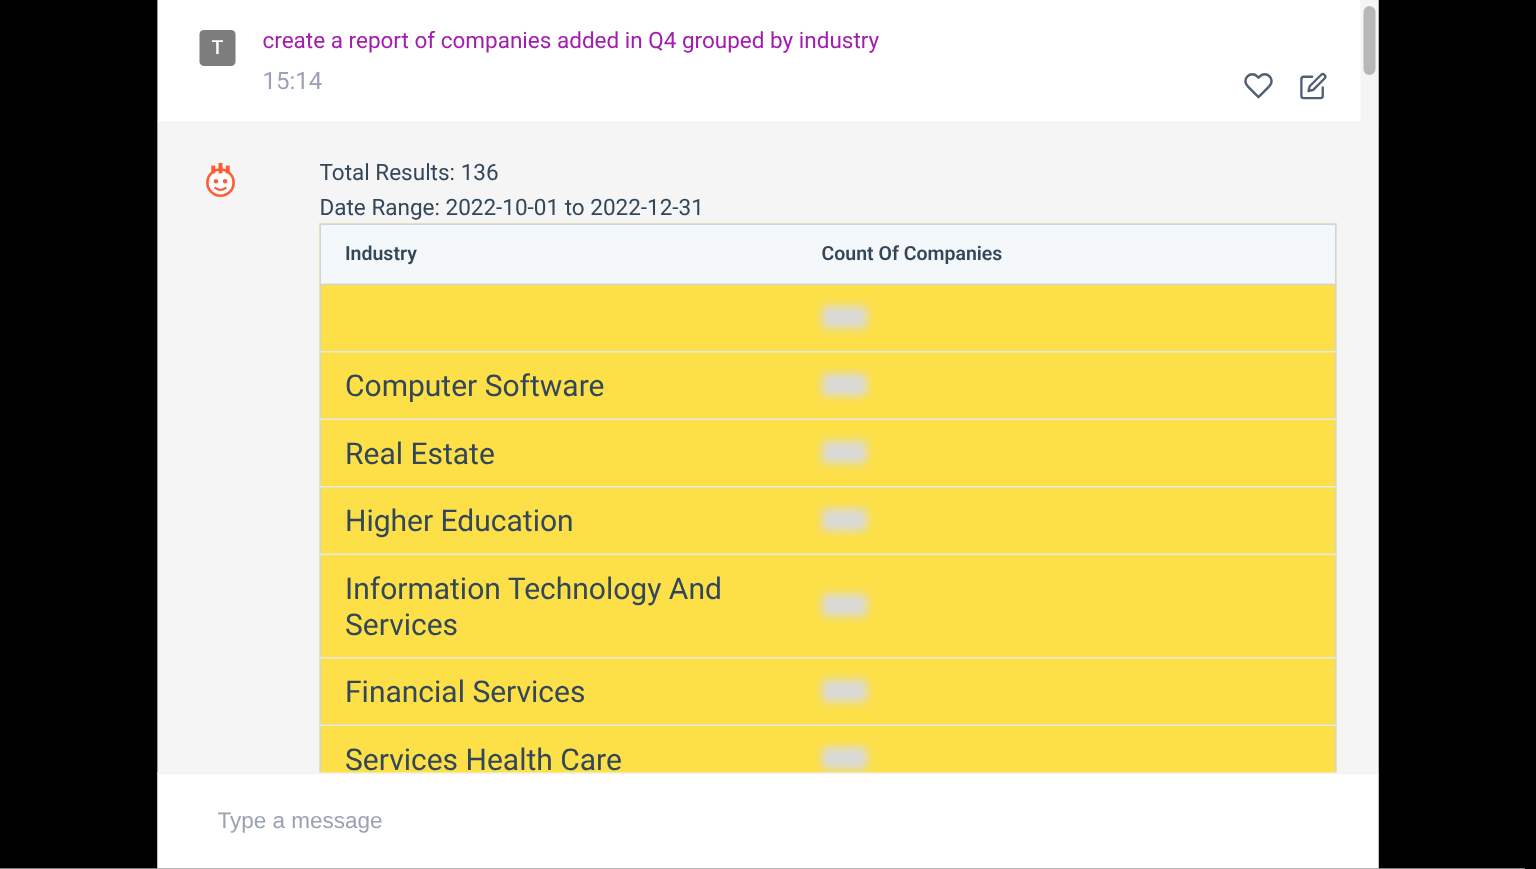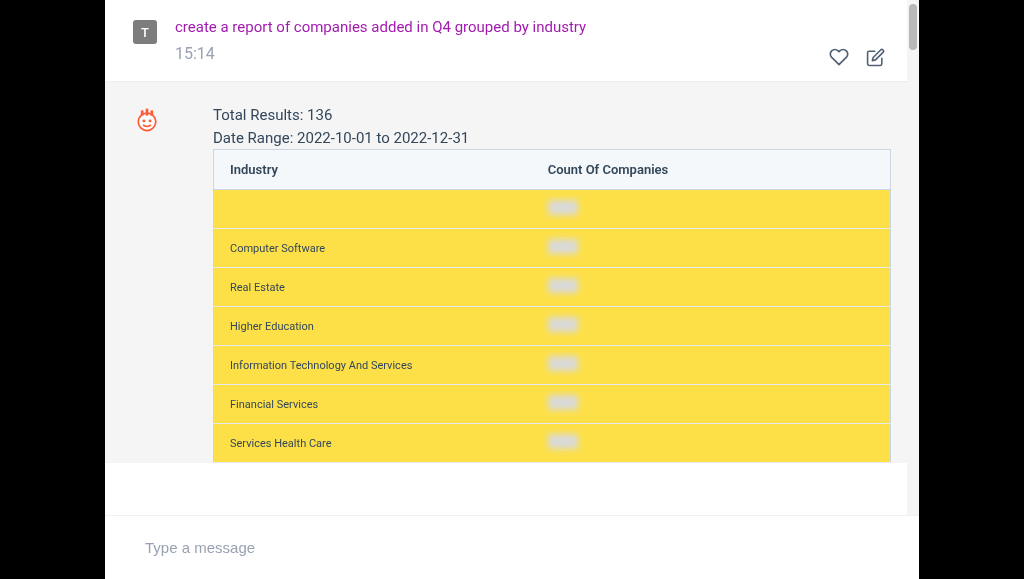--- a/index.html
+++ b/index.html
@@ -126,21 +126,21 @@
     .data-table th {
       background: #f5f8fa;
       text-align: left;
       font-size: 13px;
       font-weight: 600;
       color: #33475b;
       padding: 12px 16px;
       border-bottom: 1px solid #cbd6e2;
     }
     .data-table td {
-      font-size: 11px;
+      font-size: 20px;
       color: #33475b;
       padding: 10px 16px;
       border-bottom: 1px solid #e5eaf0;
       vertical-align: middle;
       height: 37px;
     }
     .data-table td:first-child { width: 47%; }
     .blur-chip {
       display: inline-block;
       width: 30px;

